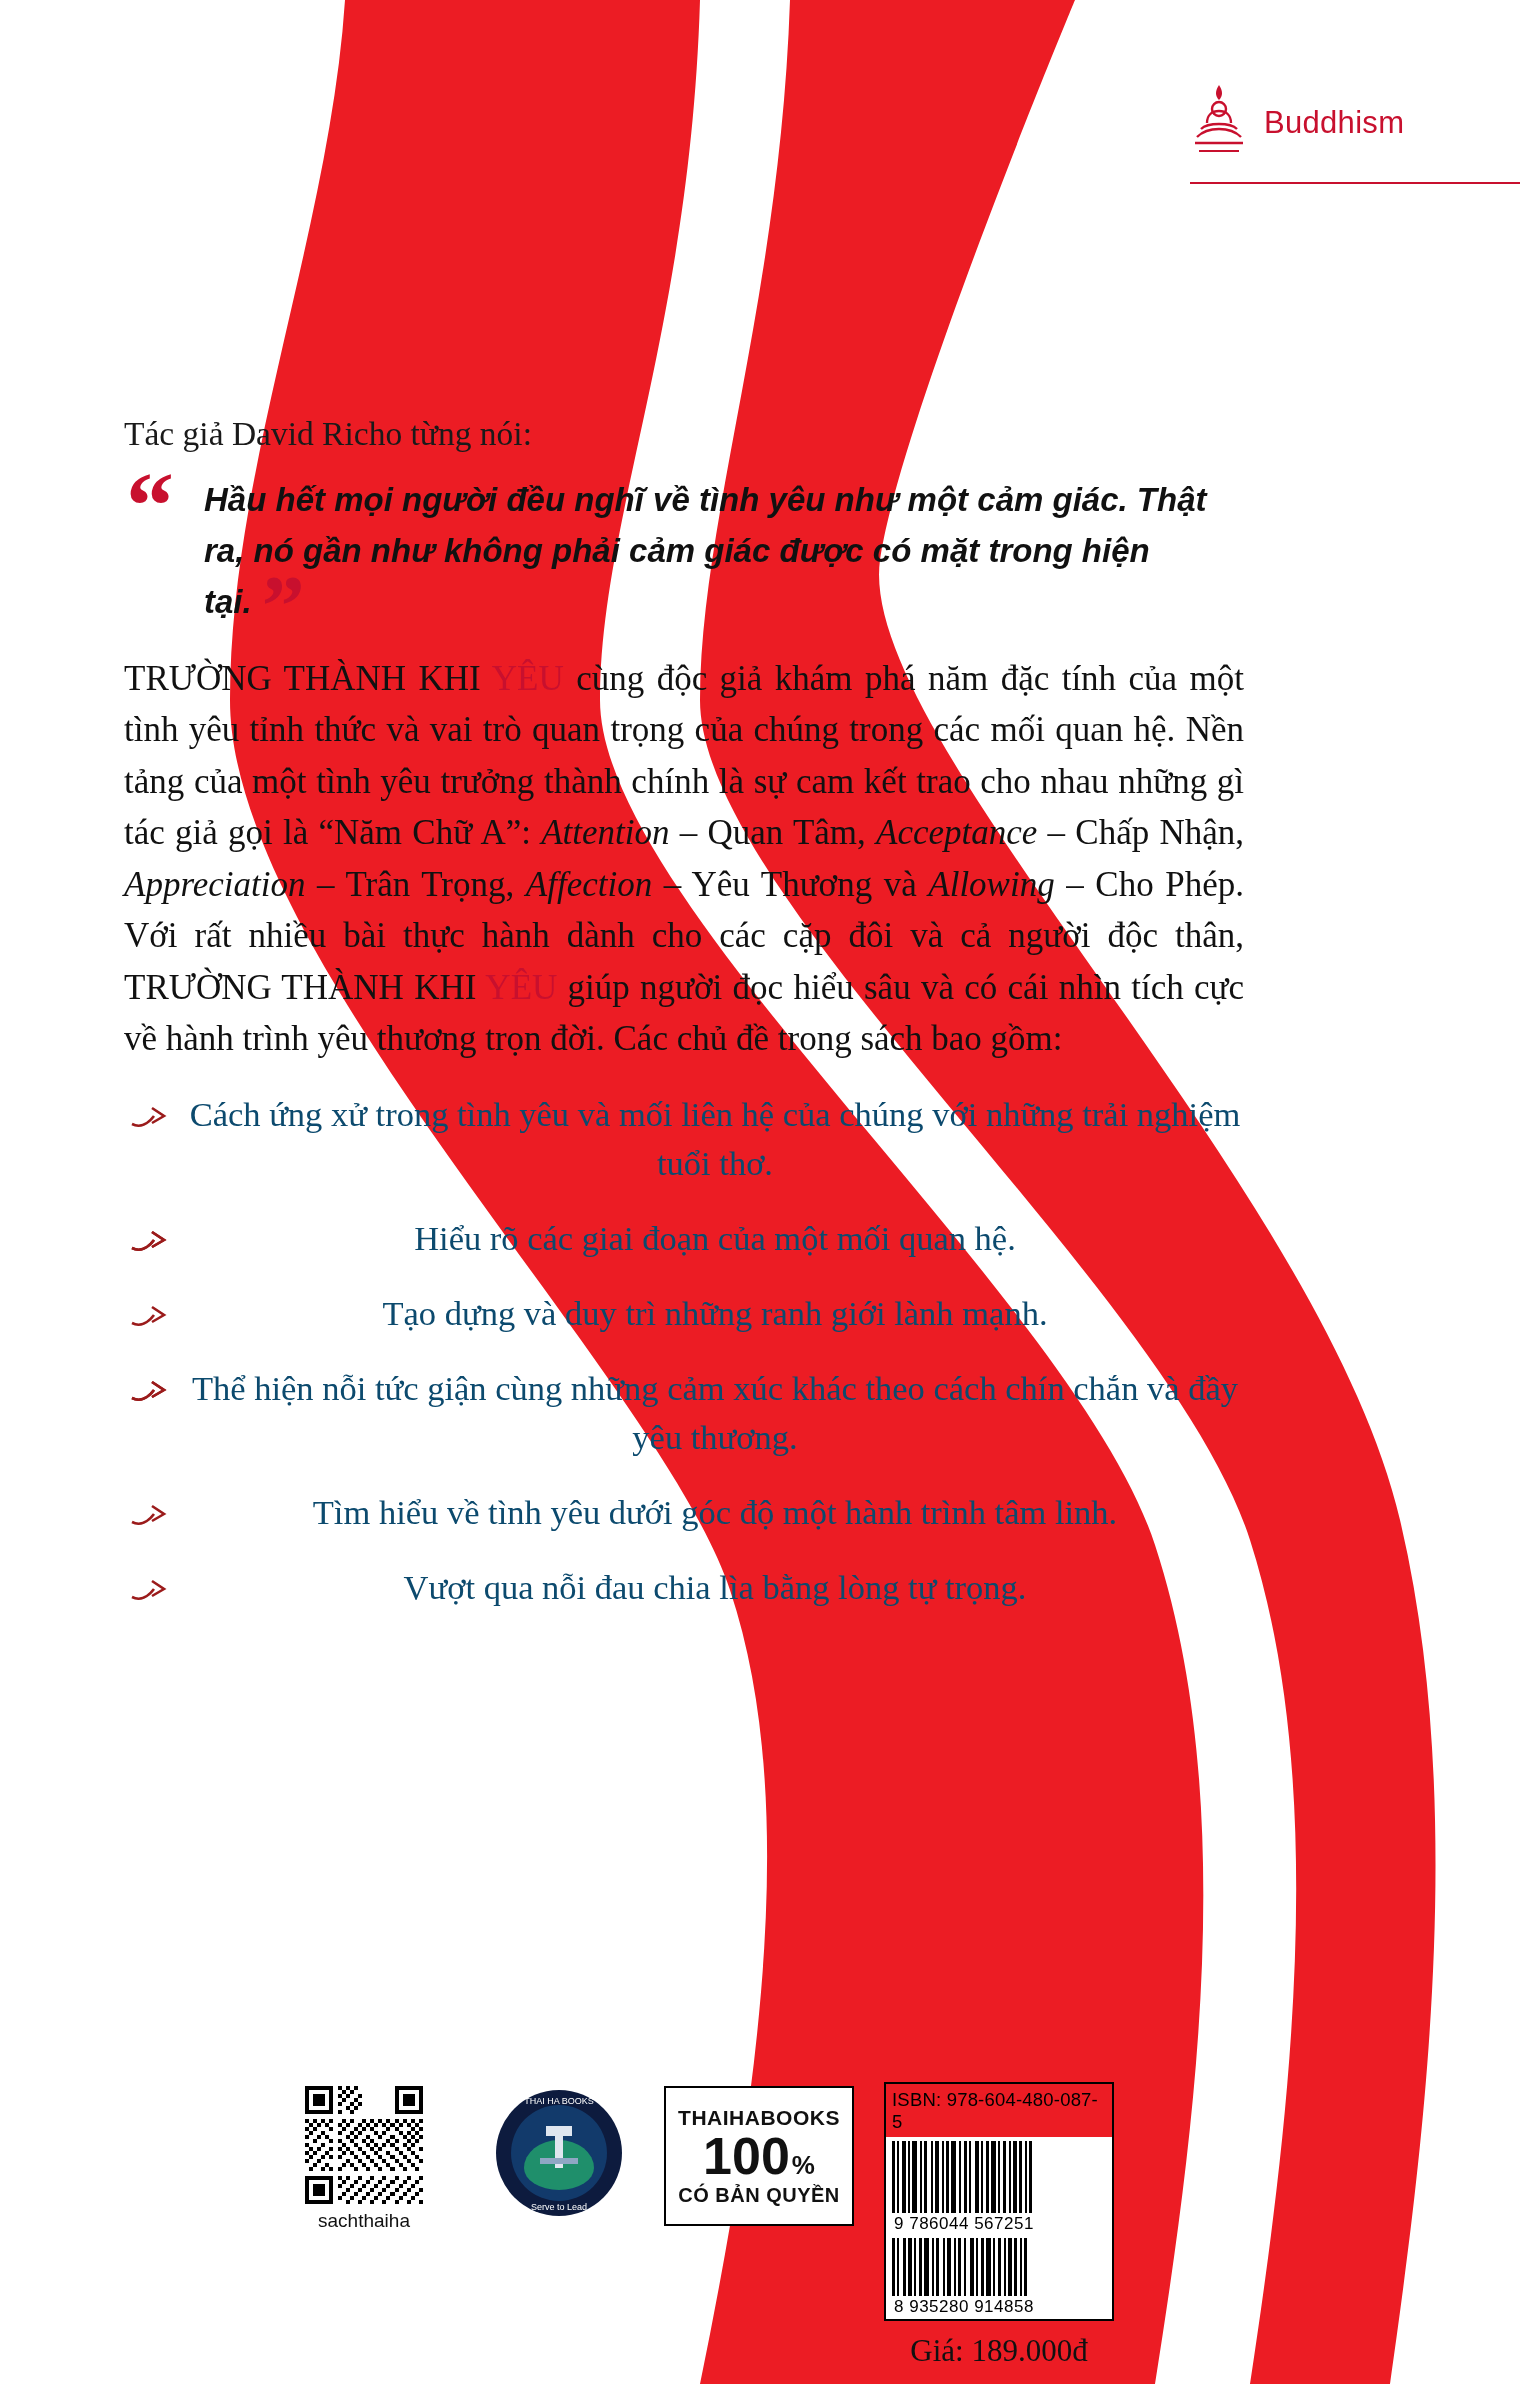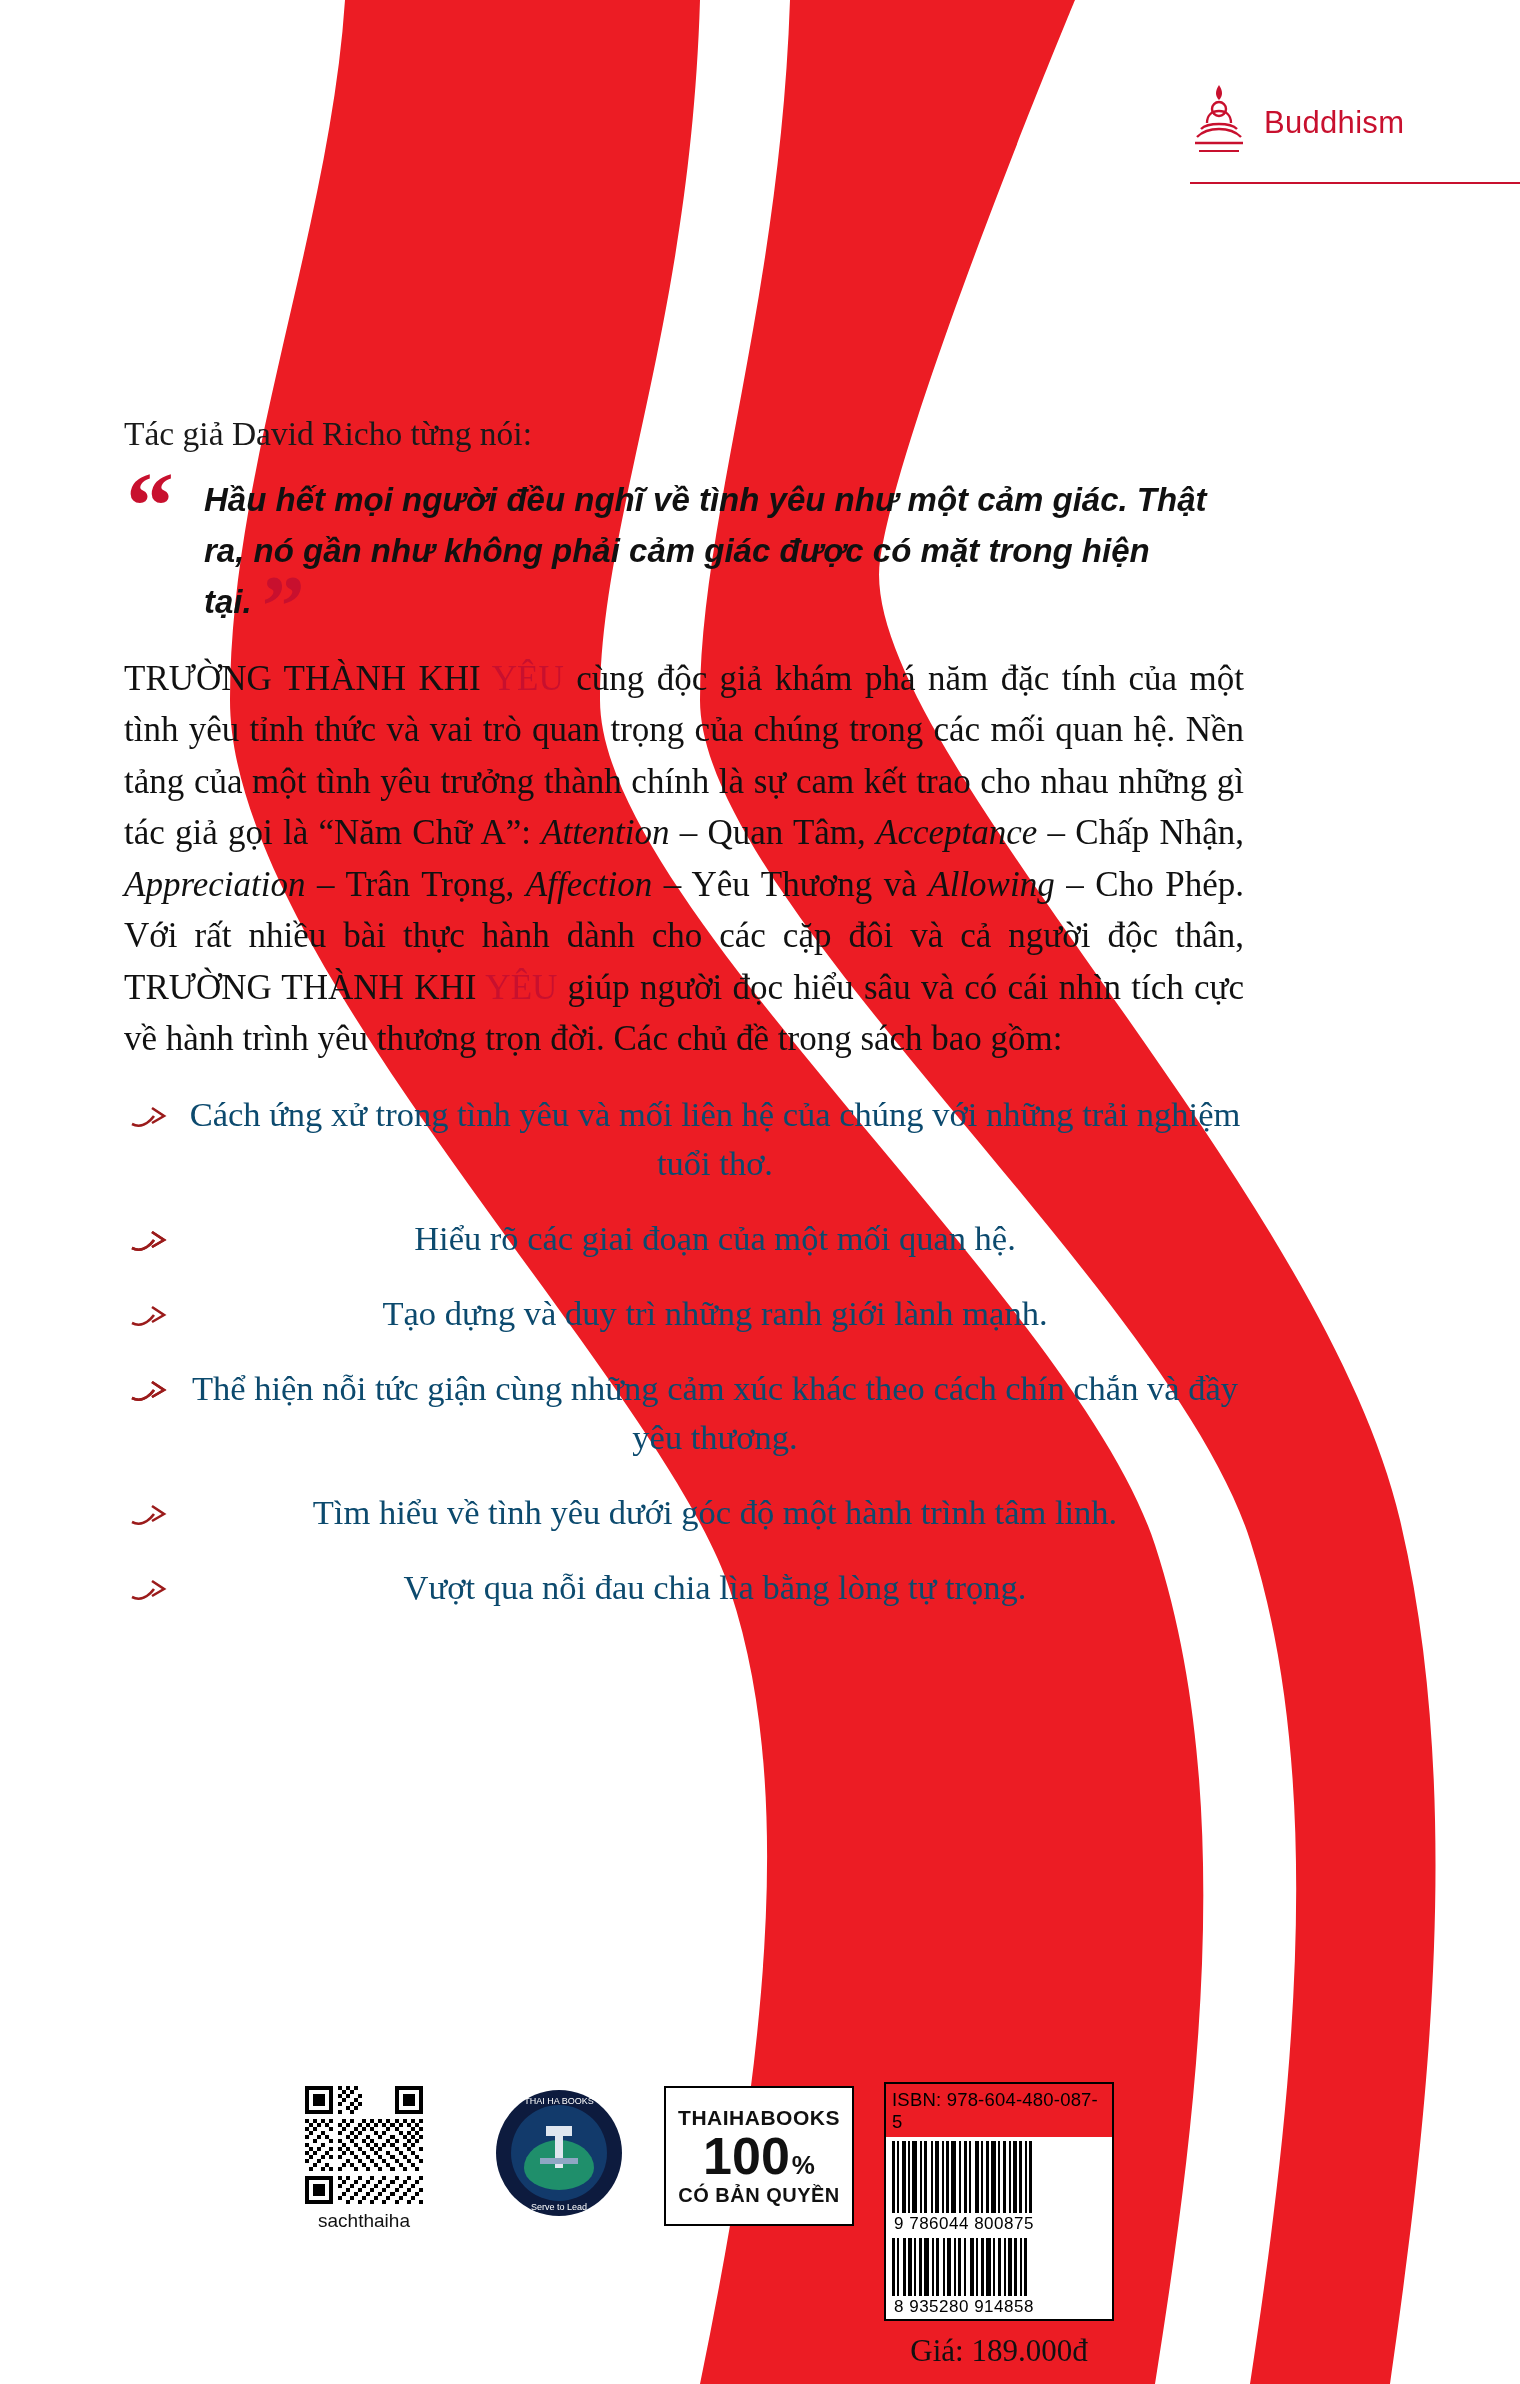--- a/index.html
+++ b/index.html
@@ -511,21 +511,21 @@
           <span style="width:2px"></span>
         <span class="bar" style="width:4px"></span>
           <span style="width:2px"></span>
         <span class="bar" style="width:3px"></span>
           <span style="width:3px"></span>
         <span class="bar" style="width:2px"></span>
           <span style="width:2px"></span>
         <span class="bar" style="width:3px"></span>
       </div>
       <div class="isbn-digits">
-        <span>9  786044  800875</span>
+        <span>9  786044  567251</span>
       </div>
       <div class="bar-row" style="height:58px;margin-top:4px">
         <span class="bar" style="width:3px"></span>
           <span style="width:2px"></span>
         <span class="bar" style="width:2px"></span>
           <span style="width:4px"></span>
         <span class="bar" style="width:3px"></span>
           <span style="width:2px"></span>
         <span class="bar" style="width:4px"></span>
           <span style="width:2px"></span>

